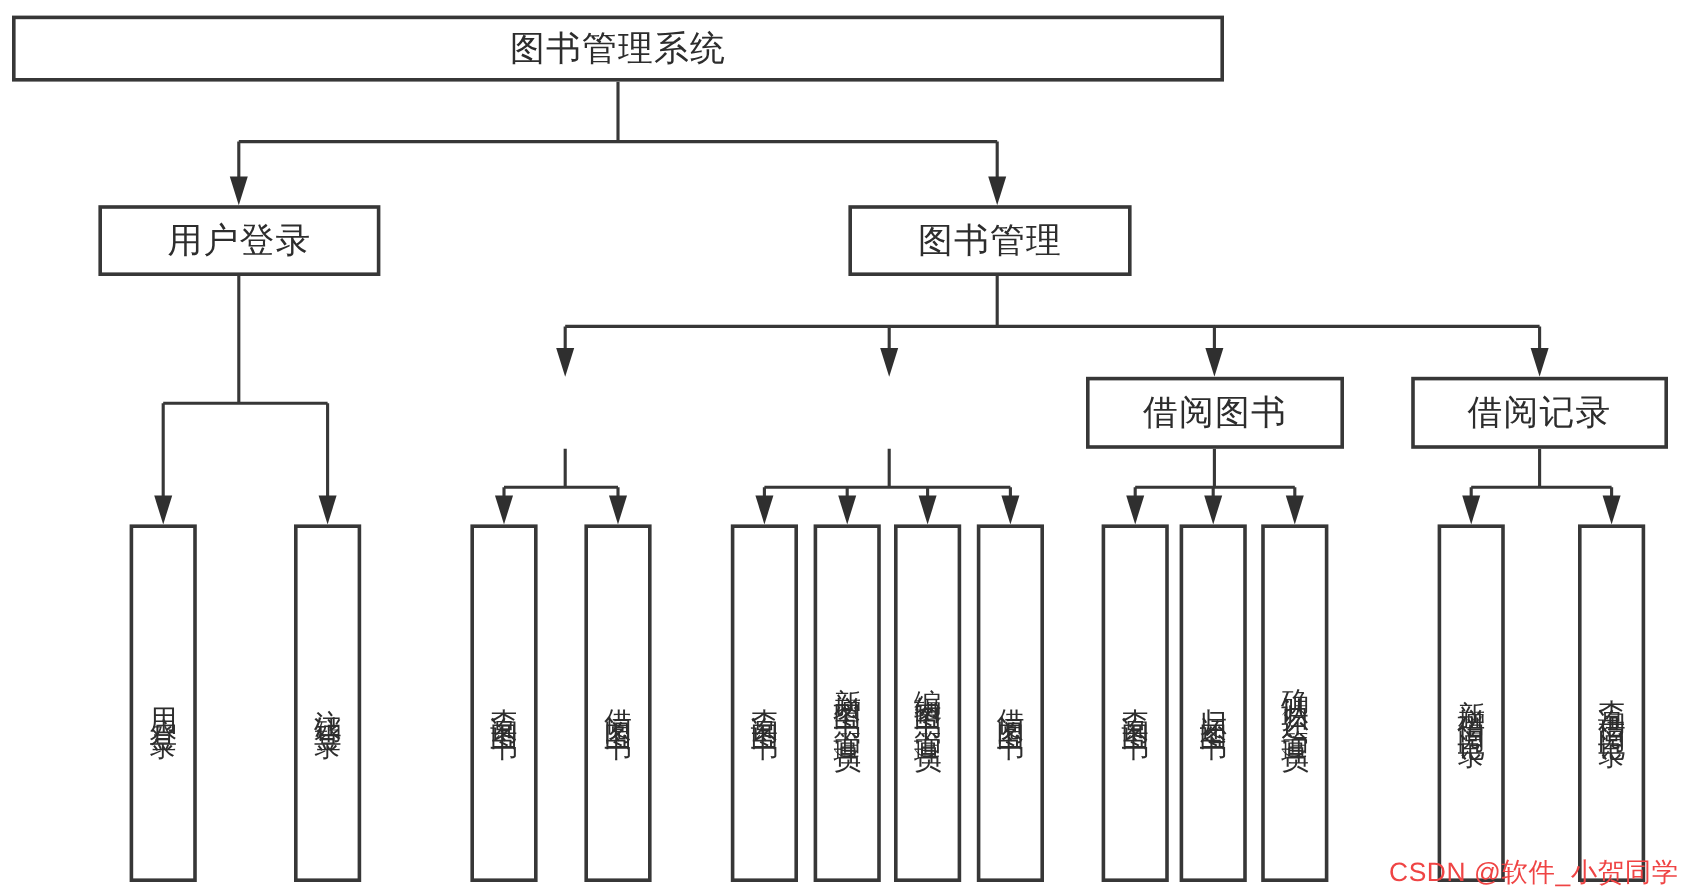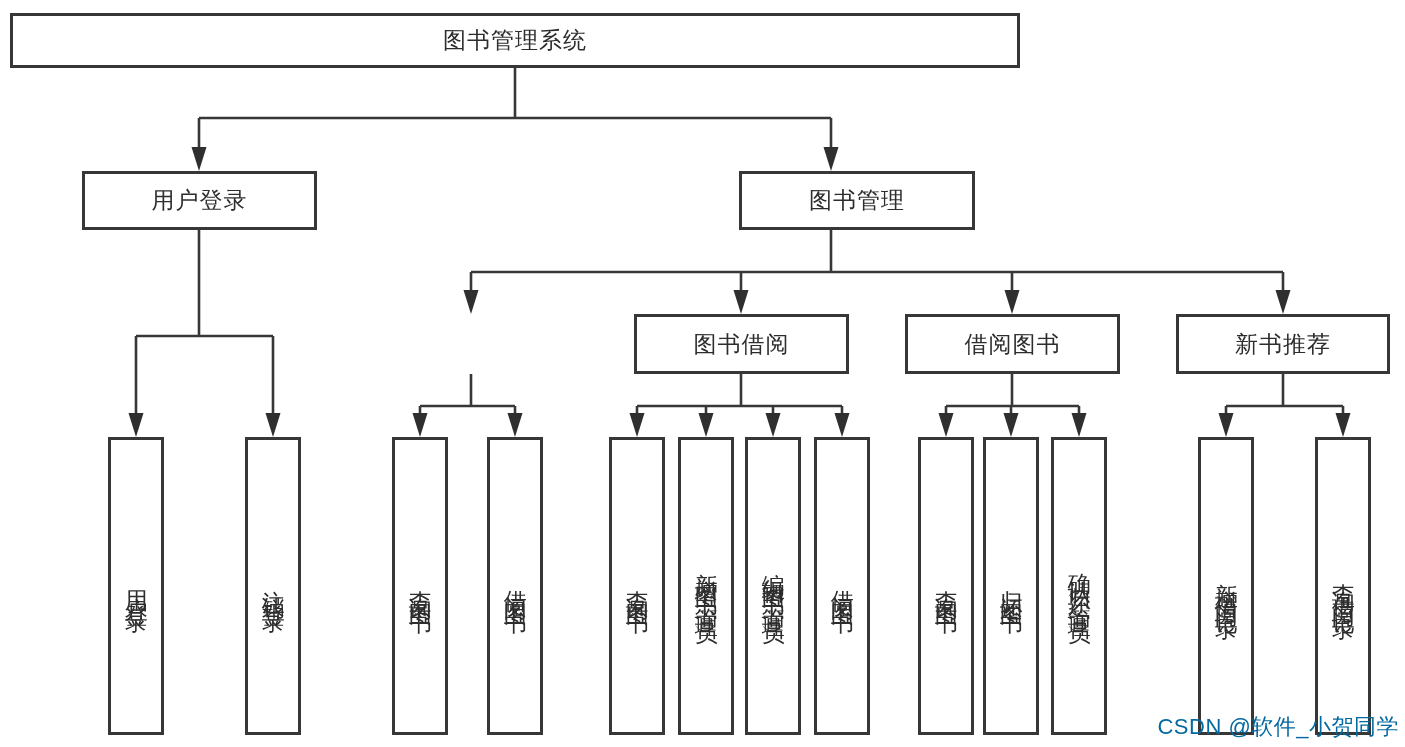--- a/index.html
+++ b/index.html
@@ -12,35 +12,35 @@
   }
   .connectors{position:absolute;left:0;top:0;width:1405px;height:747px;}
   .box{
     position:absolute;
     box-sizing:border-box;
     background:#ffffff;
     border:3px solid #373737;
     display:flex;align-items:center;justify-content:center;
     color:#2d2d2d;
   }
-  .hbox{font-size:23px;letter-spacing:1px;white-space:nowrap;font-family:Liberation Mono, monospace;}
+  .hbox{font-size:29px;letter-spacing:1px;white-space:nowrap;font-family:Liberation Mono, monospace;}
   .root{border-width:3px;}
   .leaf{width:56px;height:298px;}
   .leaf span{
     writing-mode:vertical-rl;
     text-orientation:mixed;
     font-size:23px;
     letter-spacing:7px;
     line-height:1.1;
   }
   .watermark{
     position:absolute;
     right:6px;bottom:5px;
     font-size:22px;
-    color:#0369a1;
+    color:#ef4444;
     letter-spacing:0.5px;
     white-space:nowrap;
   }
 </style>
 </head>
 <body>
 
 <div class="canvas">
 
   <svg class="connectors" viewBox="0 0 1405 747" xmlns="http://www.w3.org/2000/svg">
@@ -86,32 +86,29 @@
     </g>
   </svg>
 
   <div class="box hbox root" style="left:10px;top:13px;width:1010px;height:55px;">
     <span>图书管理系统</span>
   </div>
 
   <div class="box hbox" style="left:82px;top:171px;width:235px;height:59px;">
     <span>用户登录</span>
   </div>
-  <div class="box hbox" style="left:739px;top:171px;width:236px;height:59px;">
+  <div class="box hbox" style="left:707px;top:171px;width:236px;height:59px;">
     <span>图书管理</span>
   </div>
 
-  <div class="box hbox" style="left:634px;top:314px;width:215px;height:60px;">
-    <span>图书借阅</span>
-  </div>
   <div class="box hbox" style="left:905px;top:314px;width:215px;height:60px;">
     <span>借阅图书</span>
   </div>
   <div class="box hbox" style="left:1176px;top:314px;width:214px;height:60px;">
-    <span>新书推荐</span>
+    <span>借阅记录</span>
   </div>
 
   <div class="box leaf" style="left:108px;top:437px;">
     <span>用户登录</span>
   </div>
   <div class="box leaf" style="left:245px;top:437px;">
     <span>注销登录</span>
   </div>
 
   <div class="box leaf" style="left:392px;top:437px;">

